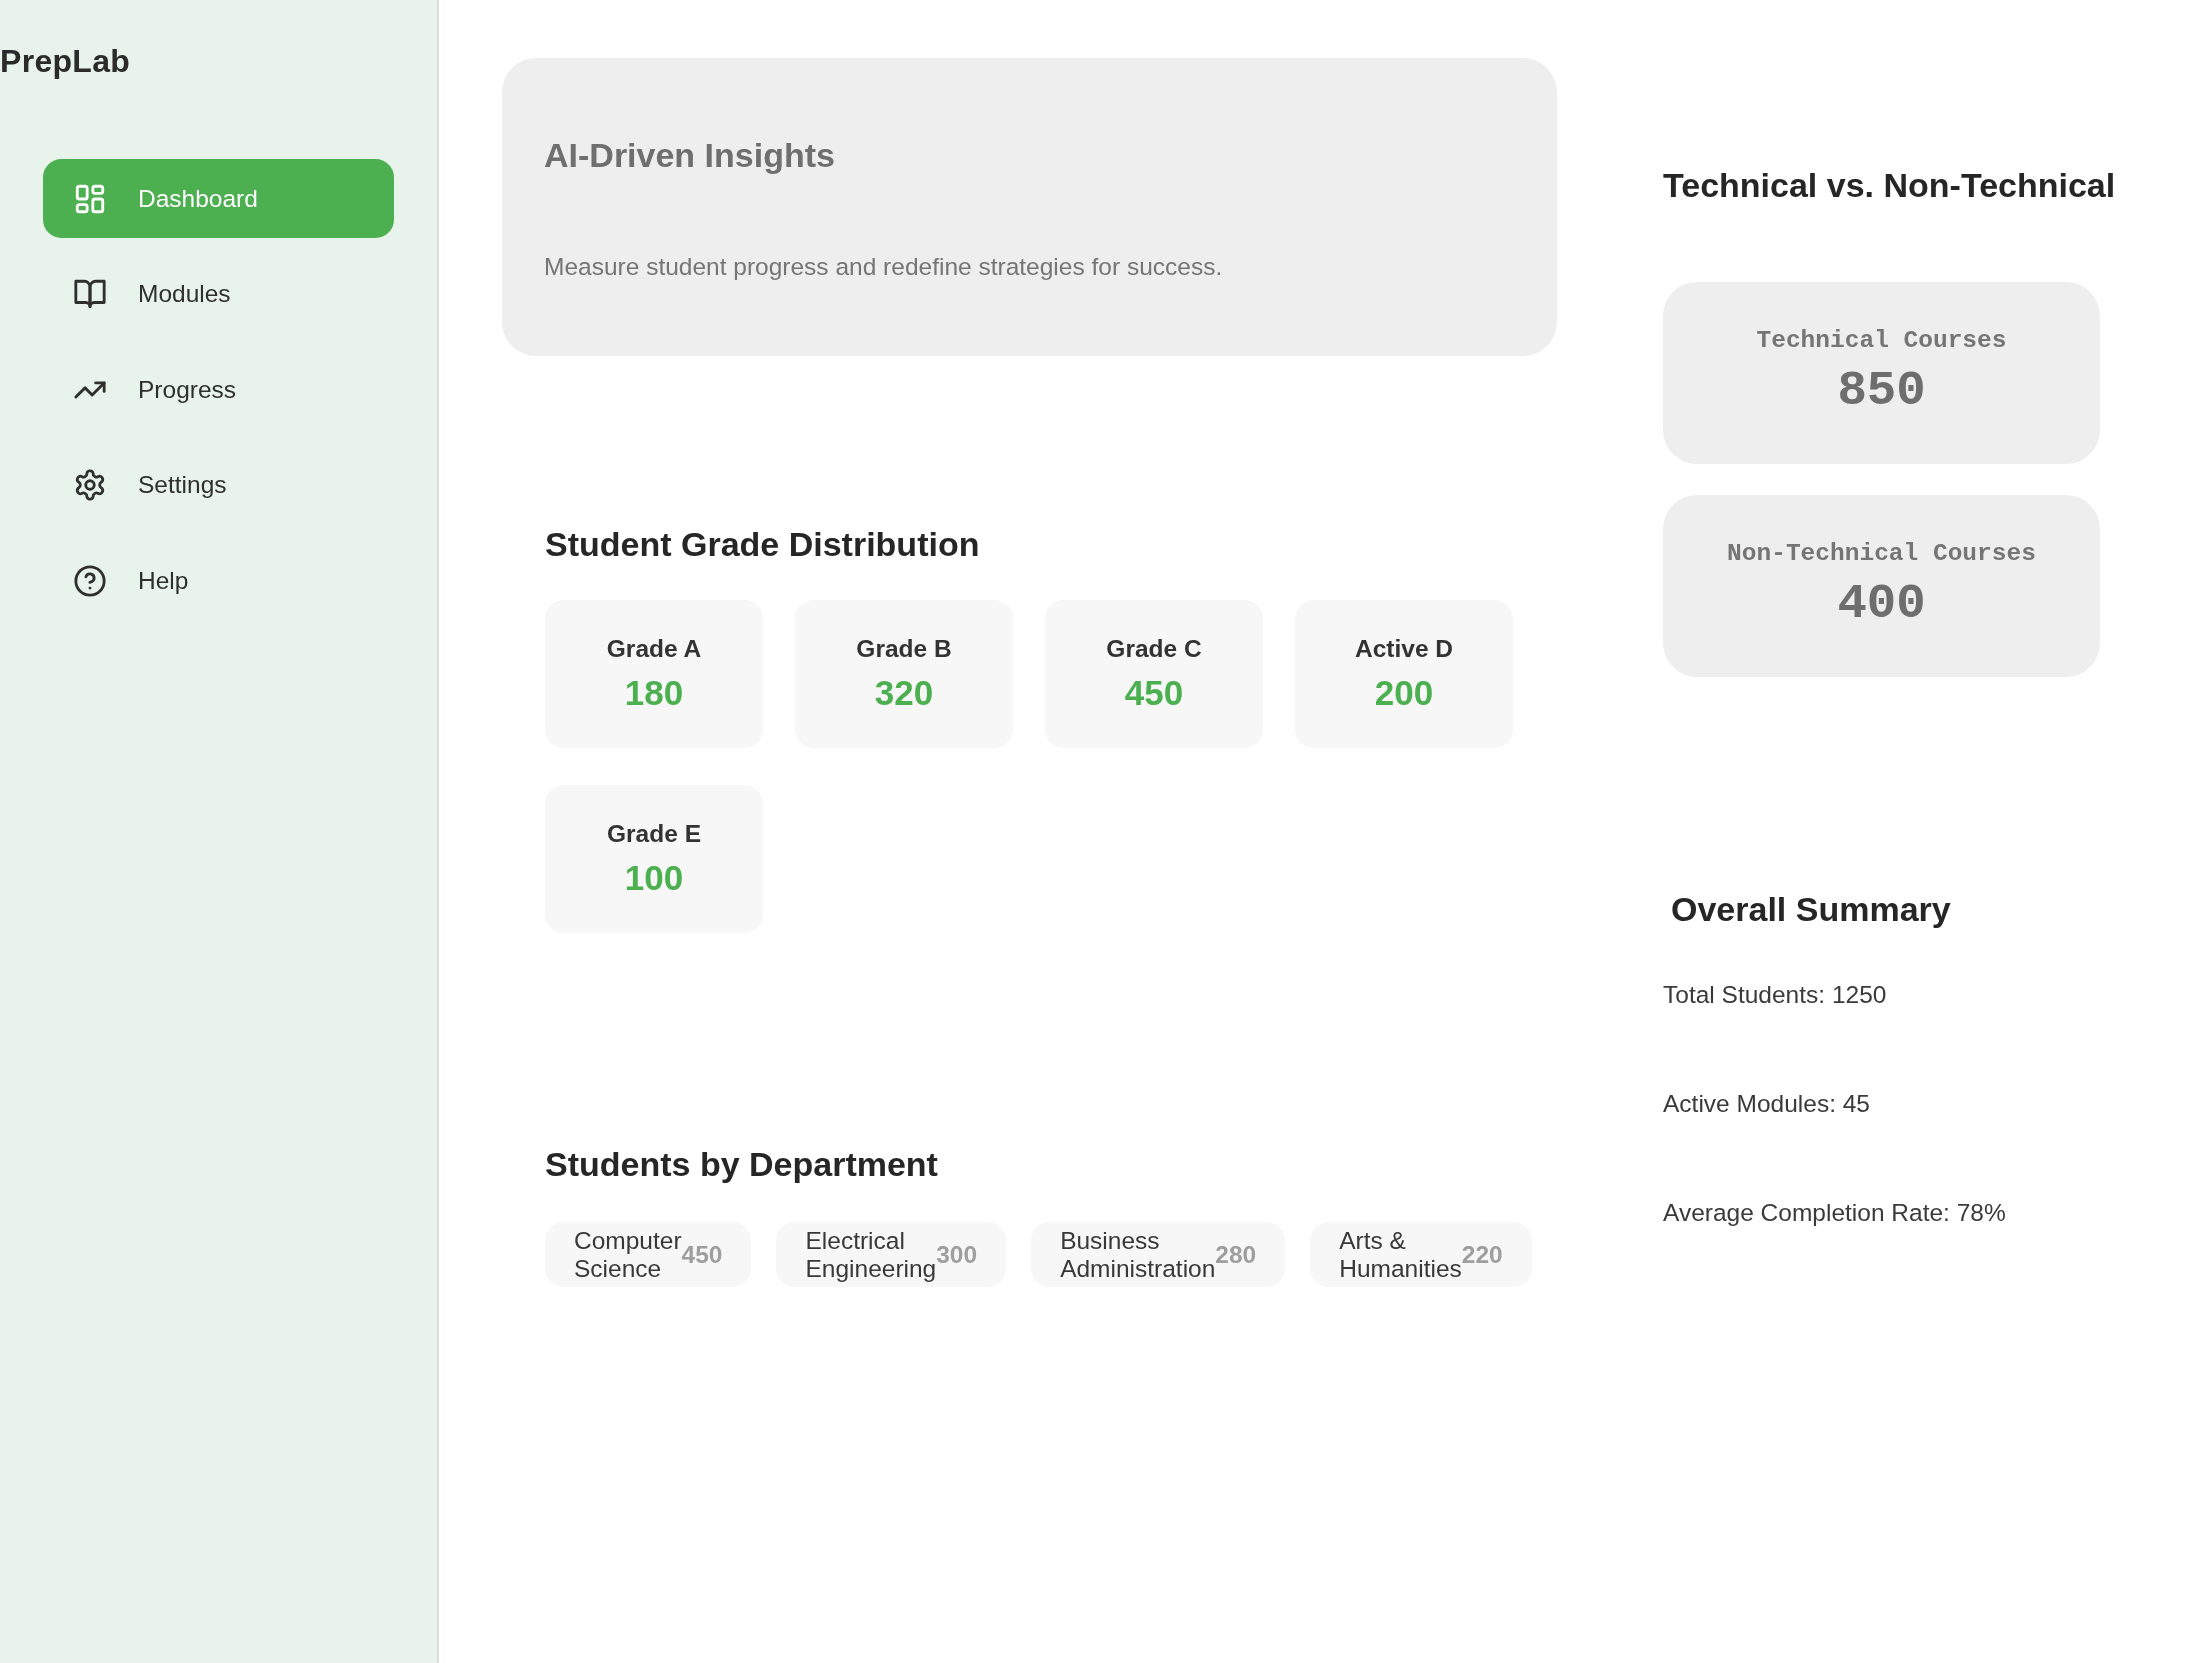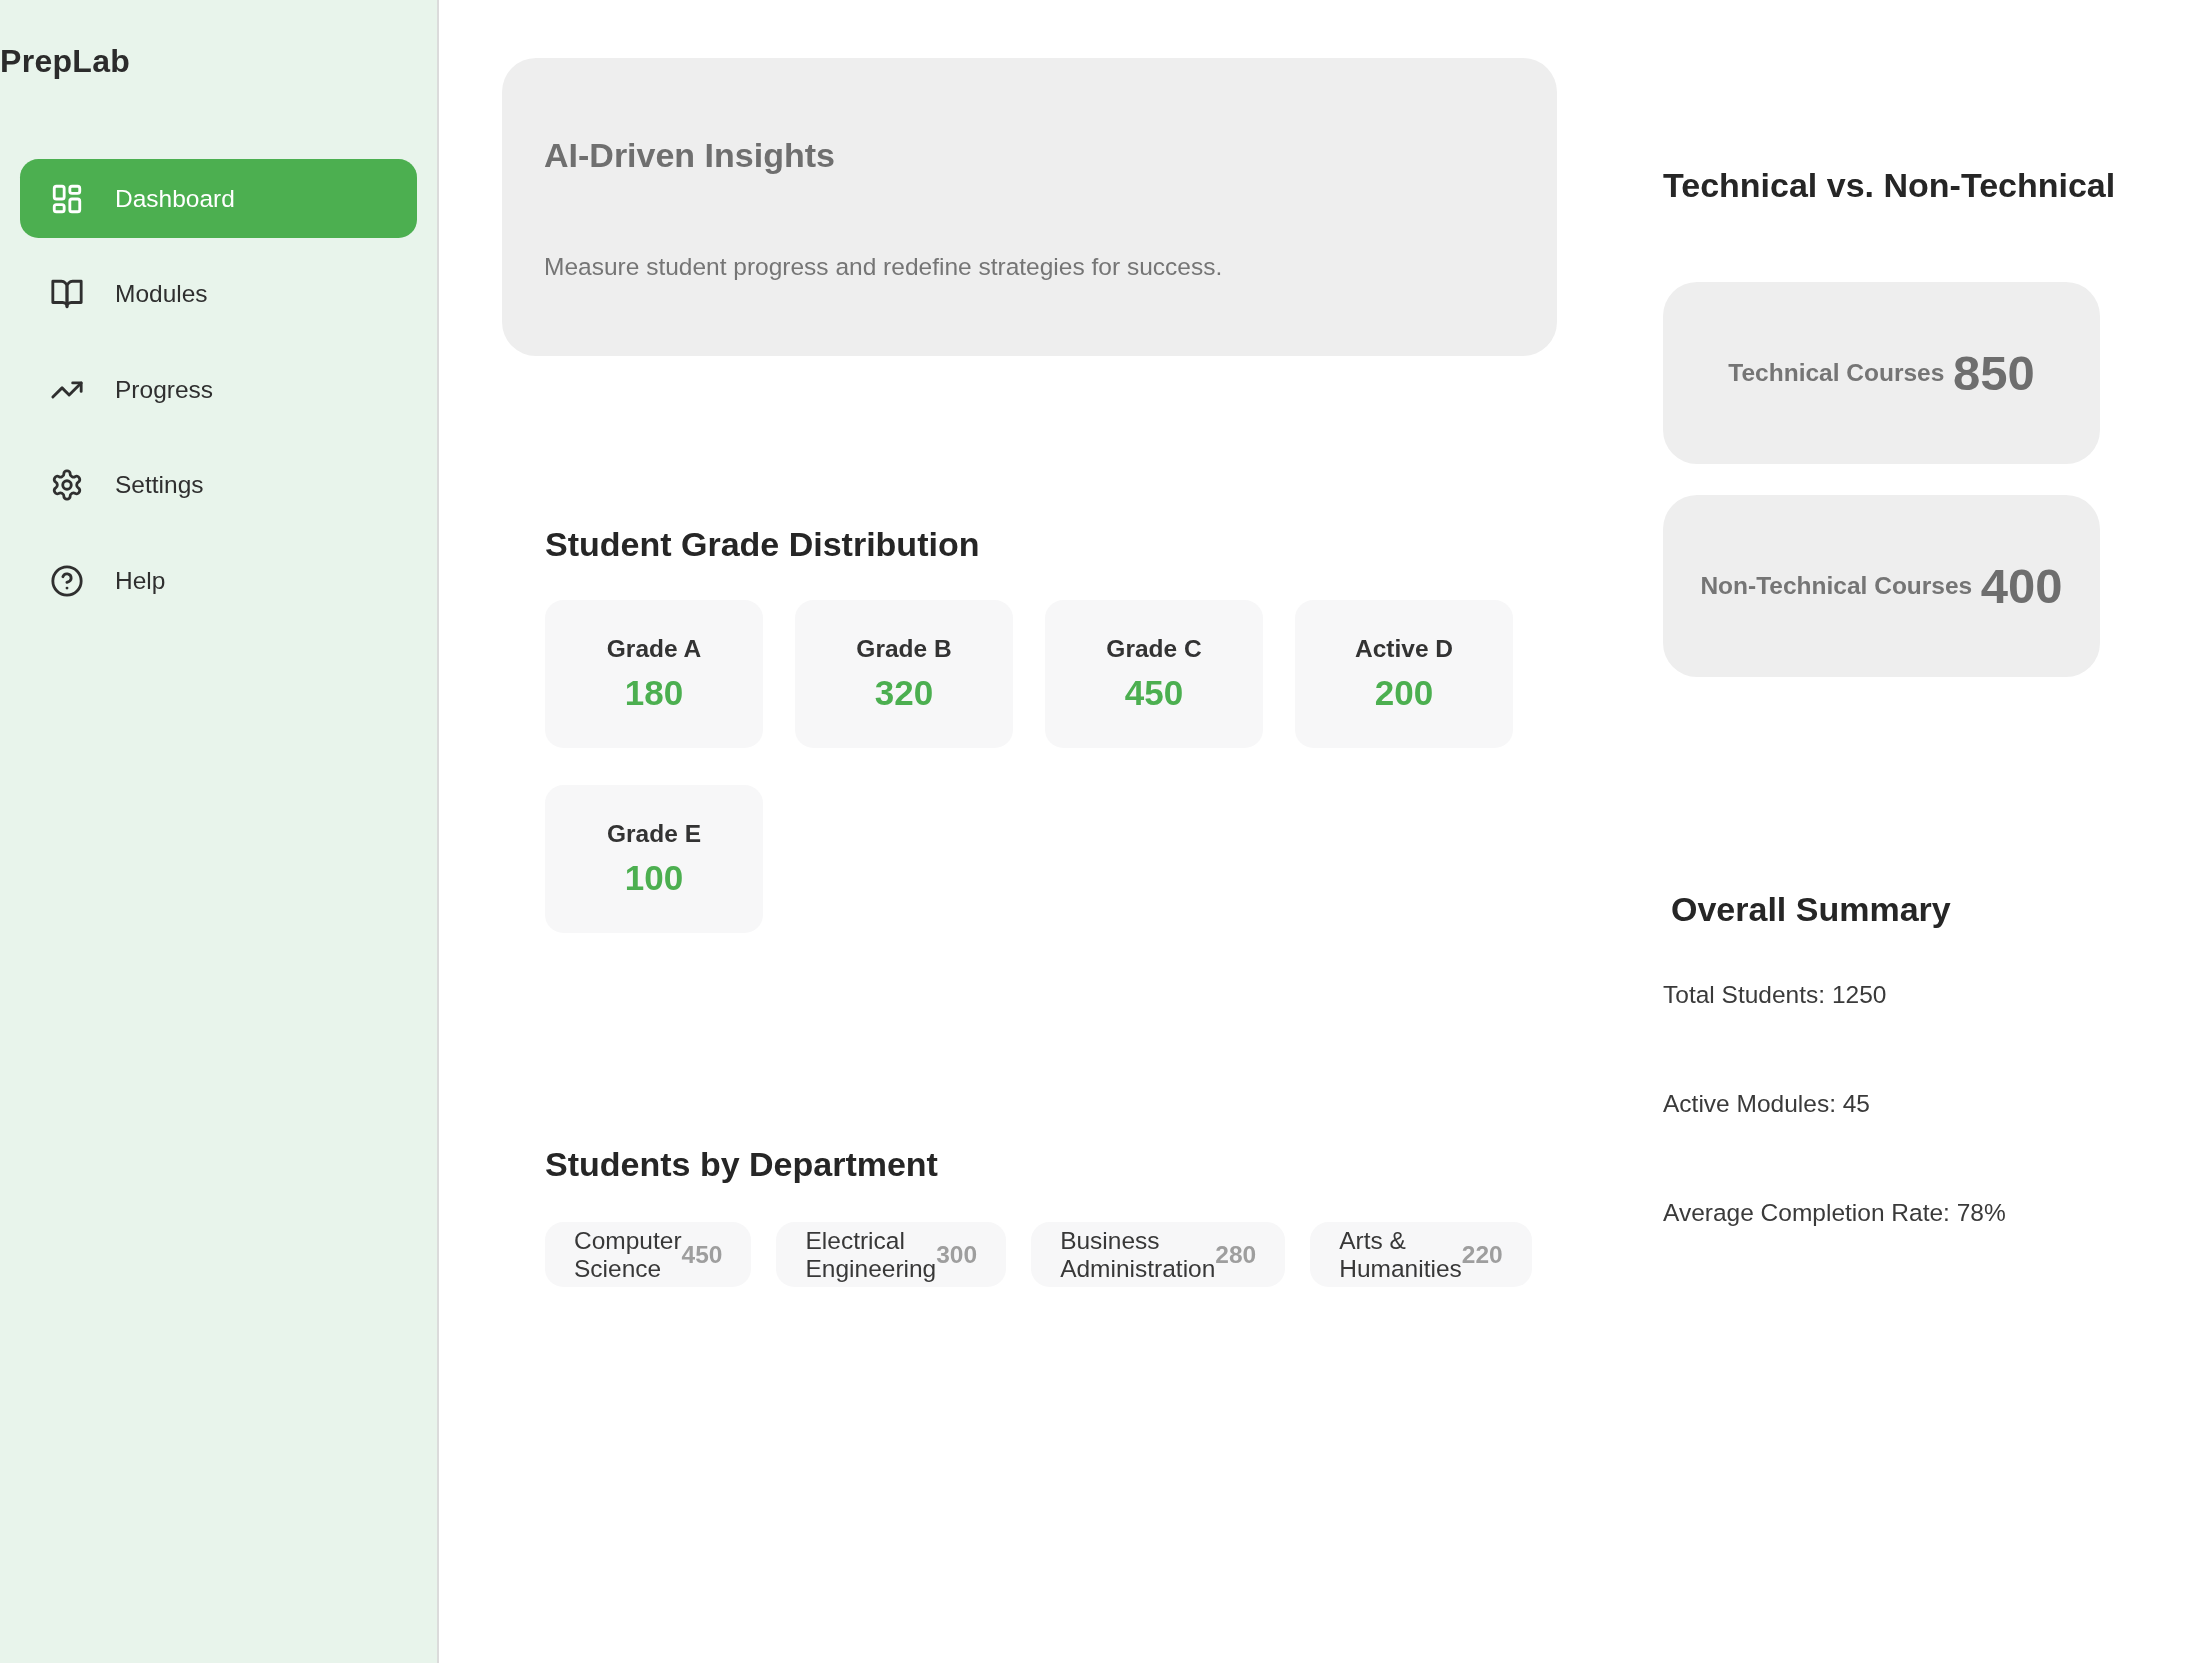--- a/index.html
+++ b/index.html
@@ -22,21 +22,21 @@
   .sidebar{
     position:absolute;left:0;top:0;width:439px;height:100%;
     background:var(--sidebar-bg);
     border-right:2.5px solid #DBDBDB;
     padding-top:43px;
   }
   .logo{
     font-size:32px;font-weight:700;color:#2b2b2b;line-height:37px;
     letter-spacing:0.3px;
   }
-  .nav{margin-top:79px;padding:0 20px;display:flex;flex-direction:column;gap:16.5px;}
+  .nav{margin-top:79px;padding:0 43px;display:flex;flex-direction:column;gap:16.5px;}
   .nav-item{
     height:79px;border-radius:18.4px;display:flex;align-items:center;gap:31px;
     padding:0 30px;font-size:24.5px;color:#2f2f2f;cursor:pointer;
   }
   .nav-item.active{background:var(--accent-green);color:#ffffff;font-weight:500;}
   .nav-item .icon{display:flex;align-items:center;justify-content:center;}
   .nav-item svg{width:34px;height:34px;flex:none;}
 
   
   .insights{
@@ -73,21 +73,21 @@
     display:flex;align-items:center;justify-content:space-between;padding:0 29px;
   }
   .dept-name{font-size:24.5px;color:#383838;}
   .dept-value{font-size:24.5px;font-weight:700;color:#9E9E9E;}
 
   
   .right-heading{position:absolute;left:1663px;top:136px;width:466px;line-height:1.28;}
   .course-card{
     position:absolute;left:1663px;width:437px;height:182px;
     background:var(--card-gray);border-radius:34px;
-    display:flex;flex-direction:row;align-items:center;justify-content:center;gap:8.6px;
+    display:flex;flex-direction:column;align-items:center;justify-content:center;gap:8.6px;font-family:Liberation Mono, monospace;
   }
   .course-card.first{top:282px;}
   .course-card.second{top:495px;}
   .course-label{font-size:24.5px;font-weight:700;color:#757575;}
   .course-value{font-size:49px;font-weight:700;color:#6e6e6e;}
 
   .summary-heading{position:absolute;left:1663px;top:862px;margin-left:8px;}
   .summary-lines{
     position:absolute;left:1663px;top:980px;
     display:flex;flex-direction:column;gap:80px;

